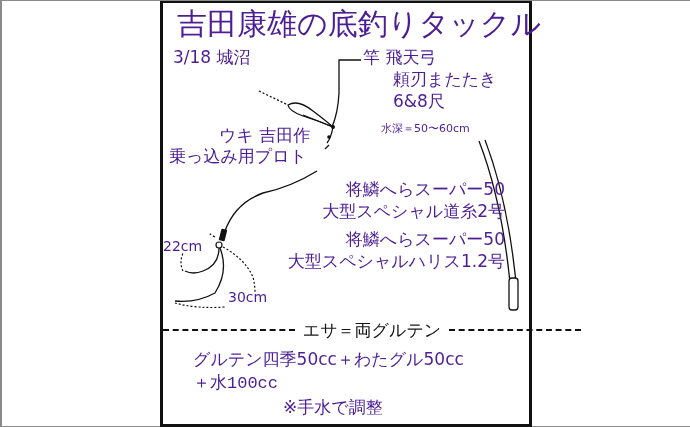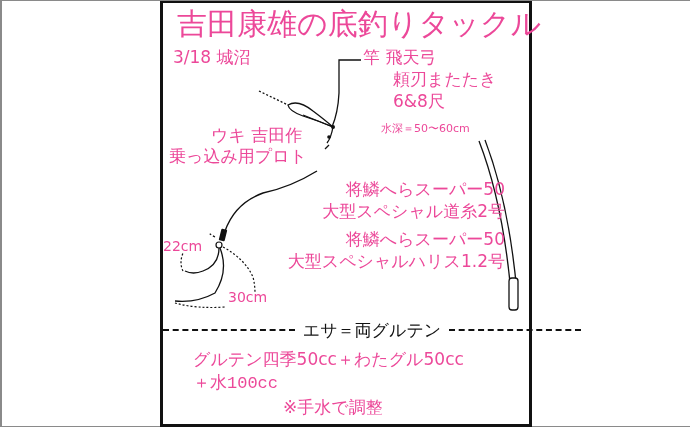--- a/index.html
+++ b/index.html
@@ -12,28 +12,28 @@
   .outer-frame {
     position: absolute; left: 0; top: 0; width: 688px; height: 425px;
     border: 1px solid #8a8a8a; border-bottom-width: 2px; border-left-width: 2px;
     box-sizing: content-box;
   }
   .panel {
     position: absolute; left: 160px; top: 1px; width: 366px; height: 421px;
     border: 3px solid #111111; border-top-width: 2px;
     background: #ffffff;
   }
-  .t { position: absolute; white-space: nowrap; line-height: 1; color: #ec4899; text-align: right; }
+  .t { position: absolute; white-space: nowrap; line-height: 1; color: #4c1d95; text-align: right; }
   .title { left: 14px; top: 6px; font-size: 30px; letter-spacing: 0px; }
   .date  { left: 10px; top: 46px; font-size: 17px; }
   .rod1  { left: 200px; top: 46px; font-size: 17px; }
   .rod2  { left: 230px; top: 68px; font-size: 17px; }
   .rod3  { left: 230px; top: 90px; font-size: 17px; }
   .depth { left: 218px; top: 120px; font-size: 11px; }
-  .float1 { left: 48px; top: 124px; font-size: 17px; }
+  .float1 { left: 56px; top: 124px; font-size: 17px; }
   .float2 { left: 6px; top: 145px; font-size: 17px; }
   .line1 { right: 24px; top: 178px; font-size: 17px; }
   .line2 { right: 24px; top: 200px; font-size: 17px; }
   .hari1 { right: 24px; top: 228px; font-size: 17px; }
   .hari2 { right: 24px; top: 250px; font-size: 17px; }
   .hook  { right: 24px; top: 283px; font-size: 17px; }
   .len22 { left: 0px; top: 236px; font-size: 14px; }
   .len30 { left: 65px; top: 287px; font-size: 14px; }
   .bait-row {
     position: absolute; left: 0; top: 316px; width: 418px; height: 22px;

